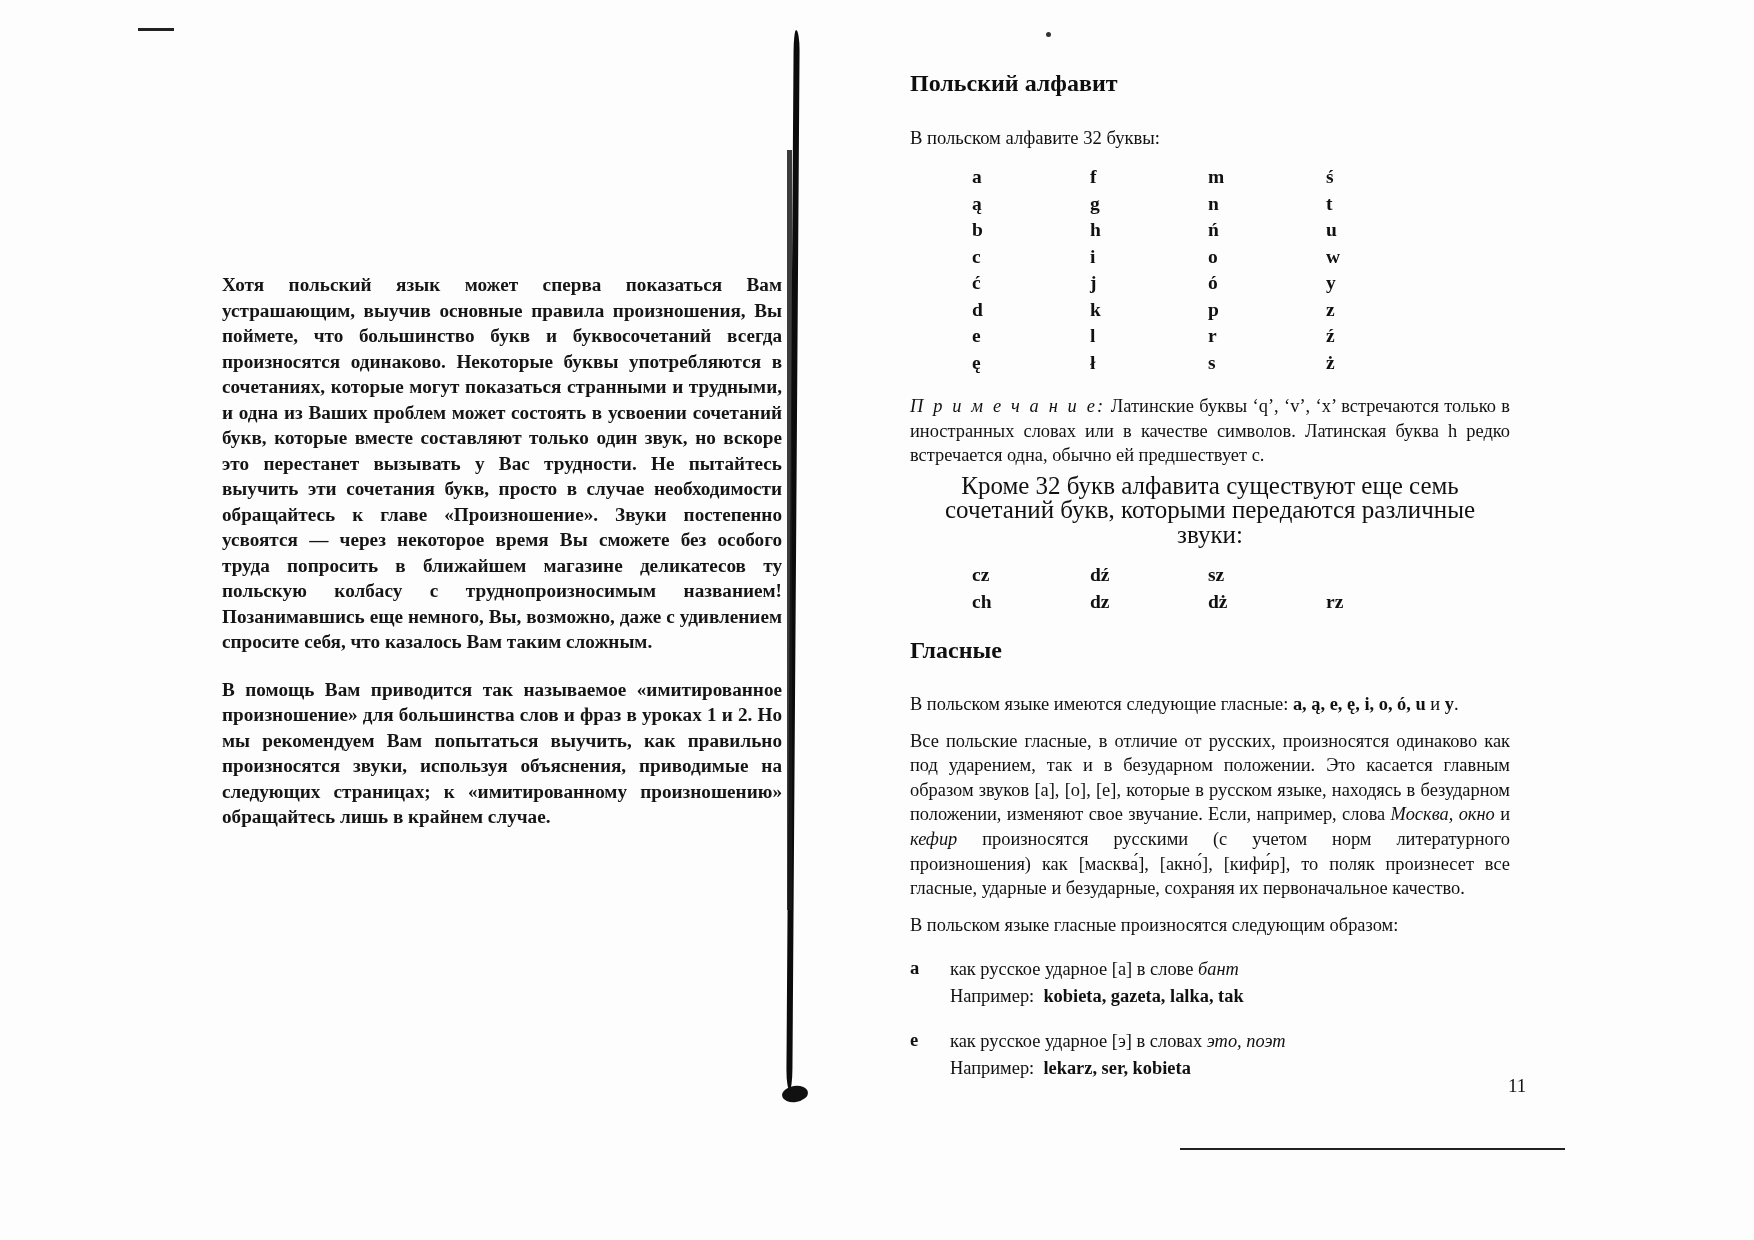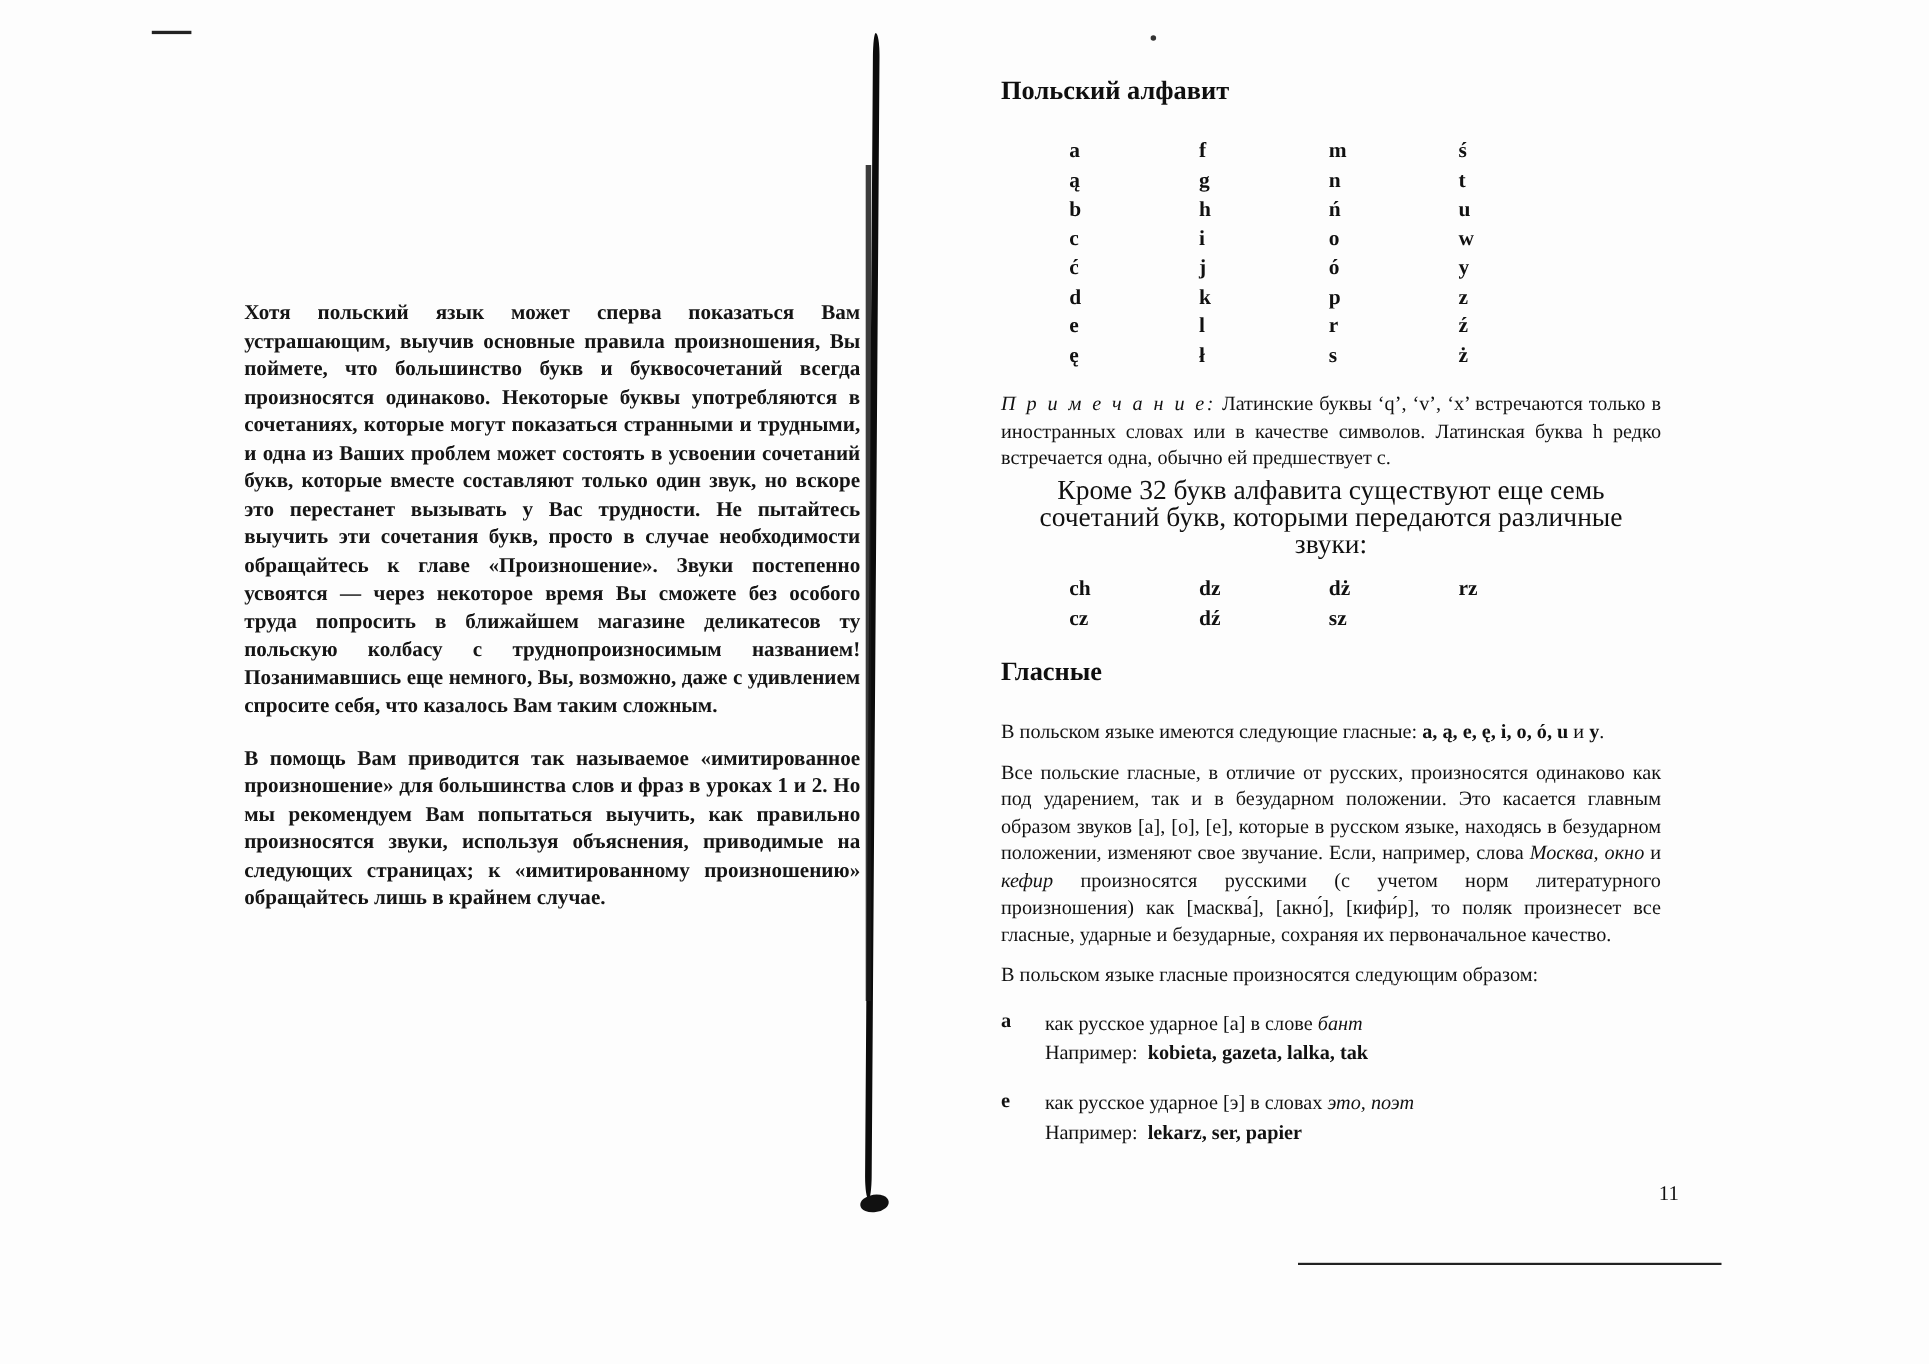--- a/index.html
+++ b/index.html
@@ -245,20 +245,21 @@
   <div class="spine">
     <div class="ink"></div>
     <div class="ink2"></div>
   </div>
   <div class="spine-foot"></div>
   <div class="dot-top"></div>
 
   <div class="right-col">
     <h2 class="h2">Польский алфавит</h2>
 
+    <p class="lead">В польском алфавите 32 буквы:</p>
 
     <div class="alphabet">
       <div class="alpha-row">
         <span class="alpha-cell">a</span>
         <span class="alpha-cell">f</span>
         <span class="alpha-cell">m</span>
         <span class="alpha-cell">ś</span>
       </div>
       <div class="alpha-row">
         <span class="alpha-cell">ą</span>
@@ -302,31 +303,31 @@
         <span class="alpha-cell">s</span>
         <span class="alpha-cell">ż</span>
       </div>
     </div>
 
     <p class="note"><span class="spaced">П р и м е ч а н и е:</span><span> Латинские буквы ‘q’, ‘v’, ‘x’ встречаются только в иностранных словах или в качестве символов. Латинская буква h редко встречается одна, обычно ей предшествует c.</span></p>
 
     <p class="note2">Кроме 32 букв алфавита существуют еще семь сочетаний букв, которыми передаются различные звуки:</p>
 
     <div class="digraphs">
+      <div class="digraph-row">
+        <span class="digraph-cell">cz</span>
+        <span class="digraph-cell">dź</span>
+        <span class="digraph-cell">sz</span>
+        <span class="digraph-cell"></span>
+      </div>
       <div class="digraph-row">
         <span class="digraph-cell">ch</span>
         <span class="digraph-cell">dz</span>
         <span class="digraph-cell">dż</span>
         <span class="digraph-cell">rz</span>
-      </div>
-      <div class="digraph-row">
-        <span class="digraph-cell">cz</span>
-        <span class="digraph-cell">dź</span>
-        <span class="digraph-cell">sz</span>
-        <span class="digraph-cell"></span>
       </div>
     </div>
 
     <h2 class="h2 second">Гласные</h2>
 
     <p class="rbody"><span>В польском языке имеются следующие гласные: </span><b>a, ą, e, ę, i, o, ó, u</b><span> и </span><b>y</b><span>.</span></p>
 
     <p class="rbody"><span>Все польские гласные, в отличие от русских, произносятся одинаково как под ударением, так и в безударном положении. Это касается главным образом звуков [а], [о], [е], которые в русском языке, находясь в безударном положении, изменяют свое звучание. Если, например, слова </span><i>Москва, окно</i><span> и </span><i>кефир</i><span> произносятся русскими (с учетом норм литературного произношения) как [масква́], [акно́], [кифи́р], то поляк произнесет все гласные, ударные и безударные, сохраняя их первоначальное качество.</span></p>
 
     <p class="rbody">В польском языке гласные произносятся следующим образом:</p>
@@ -342,21 +343,21 @@
           </div>
         </span>
       </div>
 
       <div class="ex-item">
         <span class="ex-letter">e</span>
         <span class="ex-text">
           <span>как русское ударное [э] в словах </span><i>это, поэт</i>
           <div class="ex-line2">
             <span>Например:</span>
-            &nbsp;<span class="ex-words">lekarz, ser, papier</span>
+            &nbsp;<span class="ex-words">lekarz, ser, kobieta</span>
           </div>
         </span>
       </div>
     </div>
   </div>
 
   <div class="page-number">11</div>
   <div class="foot-rule"></div>
 
 </div>

